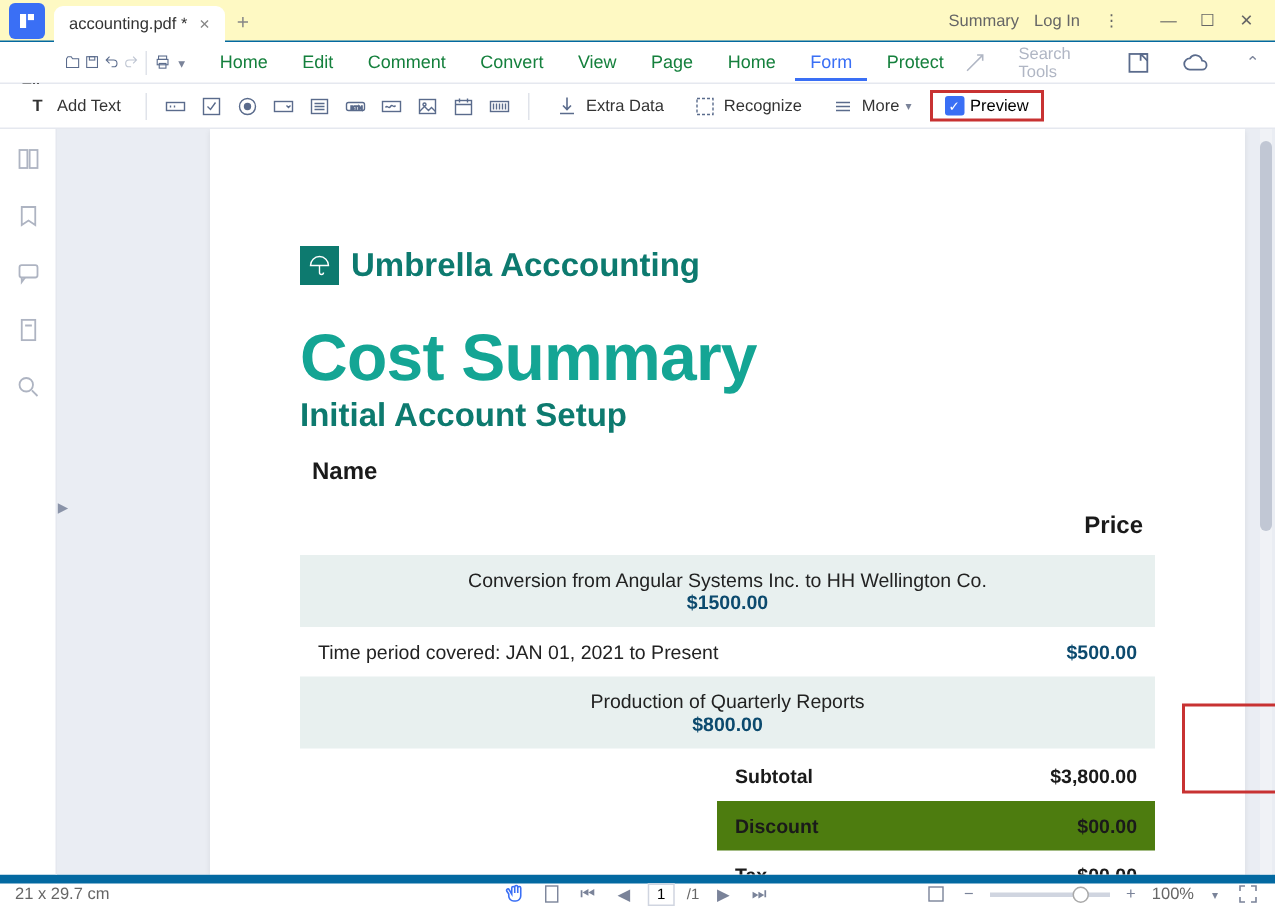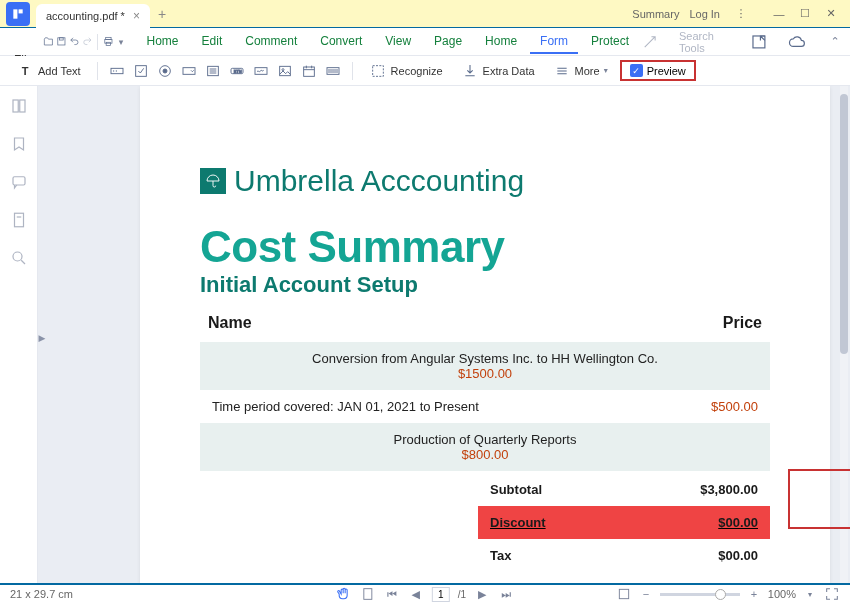--- a/index.html
+++ b/index.html
@@ -42,42 +42,42 @@
 .canvas { flex: 1; background: #eaedf3; position: relative; overflow: hidden; }
 .scroll-track { position: absolute; right: 2px; top: 0; width: 8px; height: 100%; background: #f0f2f6; }
 .scroll-thumb { position: absolute; right: 2px; top: 8px; width: 8px; height: 260px; background: #c1c7d4; border-radius: 4px; }
 .floating-badge { position: absolute; right: 22px; top: 16px; width: 22px; height: 22px; background: #fff; border: 1px solid #d0d5e0; border-radius: 4px; display: flex; align-items: center; justify-content: center; color: #3a6ff5; font-size: 11px; font-weight: bold; }
 .expand-handle { position: absolute; left: 0; top: 240px; width: 8px; height: 24px; display: flex; align-items: center; justify-content: center; color: #8a93a8; cursor: pointer; font-size: 9px; }
 
 .page { position: absolute; left: 102px; top: 0; width: 690px; height: 100%; background: #fff; box-shadow: 0 1px 4px rgba(0,0,0,0.08); padding: 78px 60px 0 60px; }
 .brand { display: flex; align-items: center; gap: 8px; margin-bottom: 24px; }
 .brand-icon { width: 26px; height: 26px; background: #0d7a6f; display: flex; align-items: center; justify-content: center; color: #fff; }
 .brand-icon svg { width: 16px; height: 16px; }
-.brand-text { font-size: 30px; font-weight: 400; color: #0d7a6f; }
+.brand-text { font-size: 22px; font-weight: 700; color: #0d7a6f; }
 .doc-title { font-size: 44px; font-weight: 700; color: #14a594; letter-spacing: -0.5px; }
 .section-title { font-size: 22px; font-weight: 700; color: #0d7a6f; margin-bottom: 16px; }
 
 .table { width: 100%; }
 .thead { display: flex; padding: 0 8px 10px 8px; gap: 44px; }
 .th-name { flex: 1; font-size: 16px; font-weight: 700; color: #1a1a1a; }
-.th-price { font-size: 16px; font-weight: 700; color: #1a1a1a; }
+.th-price { font-size: 16px; font-weight: 700; color: #1a1a1a; margin-top: 36px; }
 .row { display: flex; padding: 9px 12px; align-items: center; font-size: 13px; }
 .row.shaded { background: #e8f0ef; flex-direction: column; }
 .row .cell-name { flex: 1; color: #222; }
-.row .cell-price { font-weight: 400; color: #c2410c; }
+.row .cell-price { font-weight: 700; color: #0c4a6e; }
 .hl-box { position: absolute; border: 2px solid #c83232; pointer-events: none; }
 .hl-prices { left: 648px; top: 383px; width: 76px; height: 60px; }
 
 .summary { margin-top: 2px; }
 .sum-row { display: flex; padding: 9px 12px; font-size: 13px; position: relative; margin-left: 278px; }
-.sum-row.shaded { background: #ef4444; text-decoration: underline; }
+.sum-row.shaded { background: #4d7c0f; }
 .sum-row .sum-label { flex: 1; font-weight: 600; color: #1a1a1a; }
 .sum-row .sum-val { font-weight: 700; color: #1a1a1a; }
 
-.statusbar { height: 20px; background: #fff; border-top: 2px solid #0369a1; display: flex; align-items: center; padding: 0 10px; font-size: 11px; color: #666; gap: 8px; }
+.statusbar { height: 20px; background: #fff; border-top: 6px solid #0369a1; display: flex; align-items: center; padding: 0 10px; font-size: 11px; color: #666; gap: 8px; }
 .sb-center { position: absolute; left: 50%; transform: translateX(-50%); display: flex; align-items: center; gap: 8px; }
 .sb-right { margin-left: auto; display: flex; align-items: center; gap: 6px; }
 .page-input { width: 18px; height: 15px; font-size: 10px; text-align: center; border: 1px solid #d0d5e0; }
 .zoom-slider { width: 80px; height: 3px; background: #d0d5e0; position: relative; }
 .zoom-thumb { position: absolute; right: 14px; top: -4px; width: 11px; height: 11px; background: #fff; border: 1px solid #aaa; border-radius: 50%; }
 .sb-ic { width: 16px; height: 16px; display: flex; align-items: center; justify-content: center; color: #7a8399; cursor: pointer; }
 </style>
 </head>
 <body>
 
@@ -233,33 +233,33 @@
     </span>
   <span class="tb-icon">
       <svg viewBox="0 0 24 24" fill="none" stroke="currentColor" stroke-width="1.4">
         <rect x="3" y="7" width="18" height="10"></rect>
         <path d="M6 9v6M9 9v6M12 9v6M15 9v6M18 9v6"></path>
       </svg>
     </span>
   <span class="tb-sep"></span>
   <div class="tb-btn">
     <span class="tb-icon">
+        <svg viewBox="0 0 24 24" fill="none" stroke="currentColor" stroke-width="1.6">
+          <path d="M12 3v12M8 11l4 4 4-4M5 19h14"></path>
+        </svg>
+      </span>
+    <span>Extra Data</span>
+  </div>
+  <div class="tb-btn">
+    <span class="tb-icon">
         <svg viewBox="0 0 24 24" fill="none" stroke="currentColor" stroke-width="1.4">
           <rect x="4" y="4" width="16" height="16" stroke-dasharray="3 2"></rect>
         </svg>
       </span>
     <span>Recognize</span>
-  </div>
-  <div class="tb-btn">
-    <span class="tb-icon">
-        <svg viewBox="0 0 24 24" fill="none" stroke="currentColor" stroke-width="1.6">
-          <path d="M12 3v12M8 11l4 4 4-4M5 19h14"></path>
-        </svg>
-      </span>
-    <span>Extra Data</span>
   </div>
   <div class="tb-btn">
     <span class="tb-icon">
         <svg viewBox="0 0 24 24" fill="none" stroke="currentColor" stroke-width="1.6">
           <path d="M5 8h14M5 12h14M5 16h14"></path>
         </svg>
       </span>
     <span>More</span>
     <span style="font-size:8px;color:#7a8399">▾</span>
   </div>

